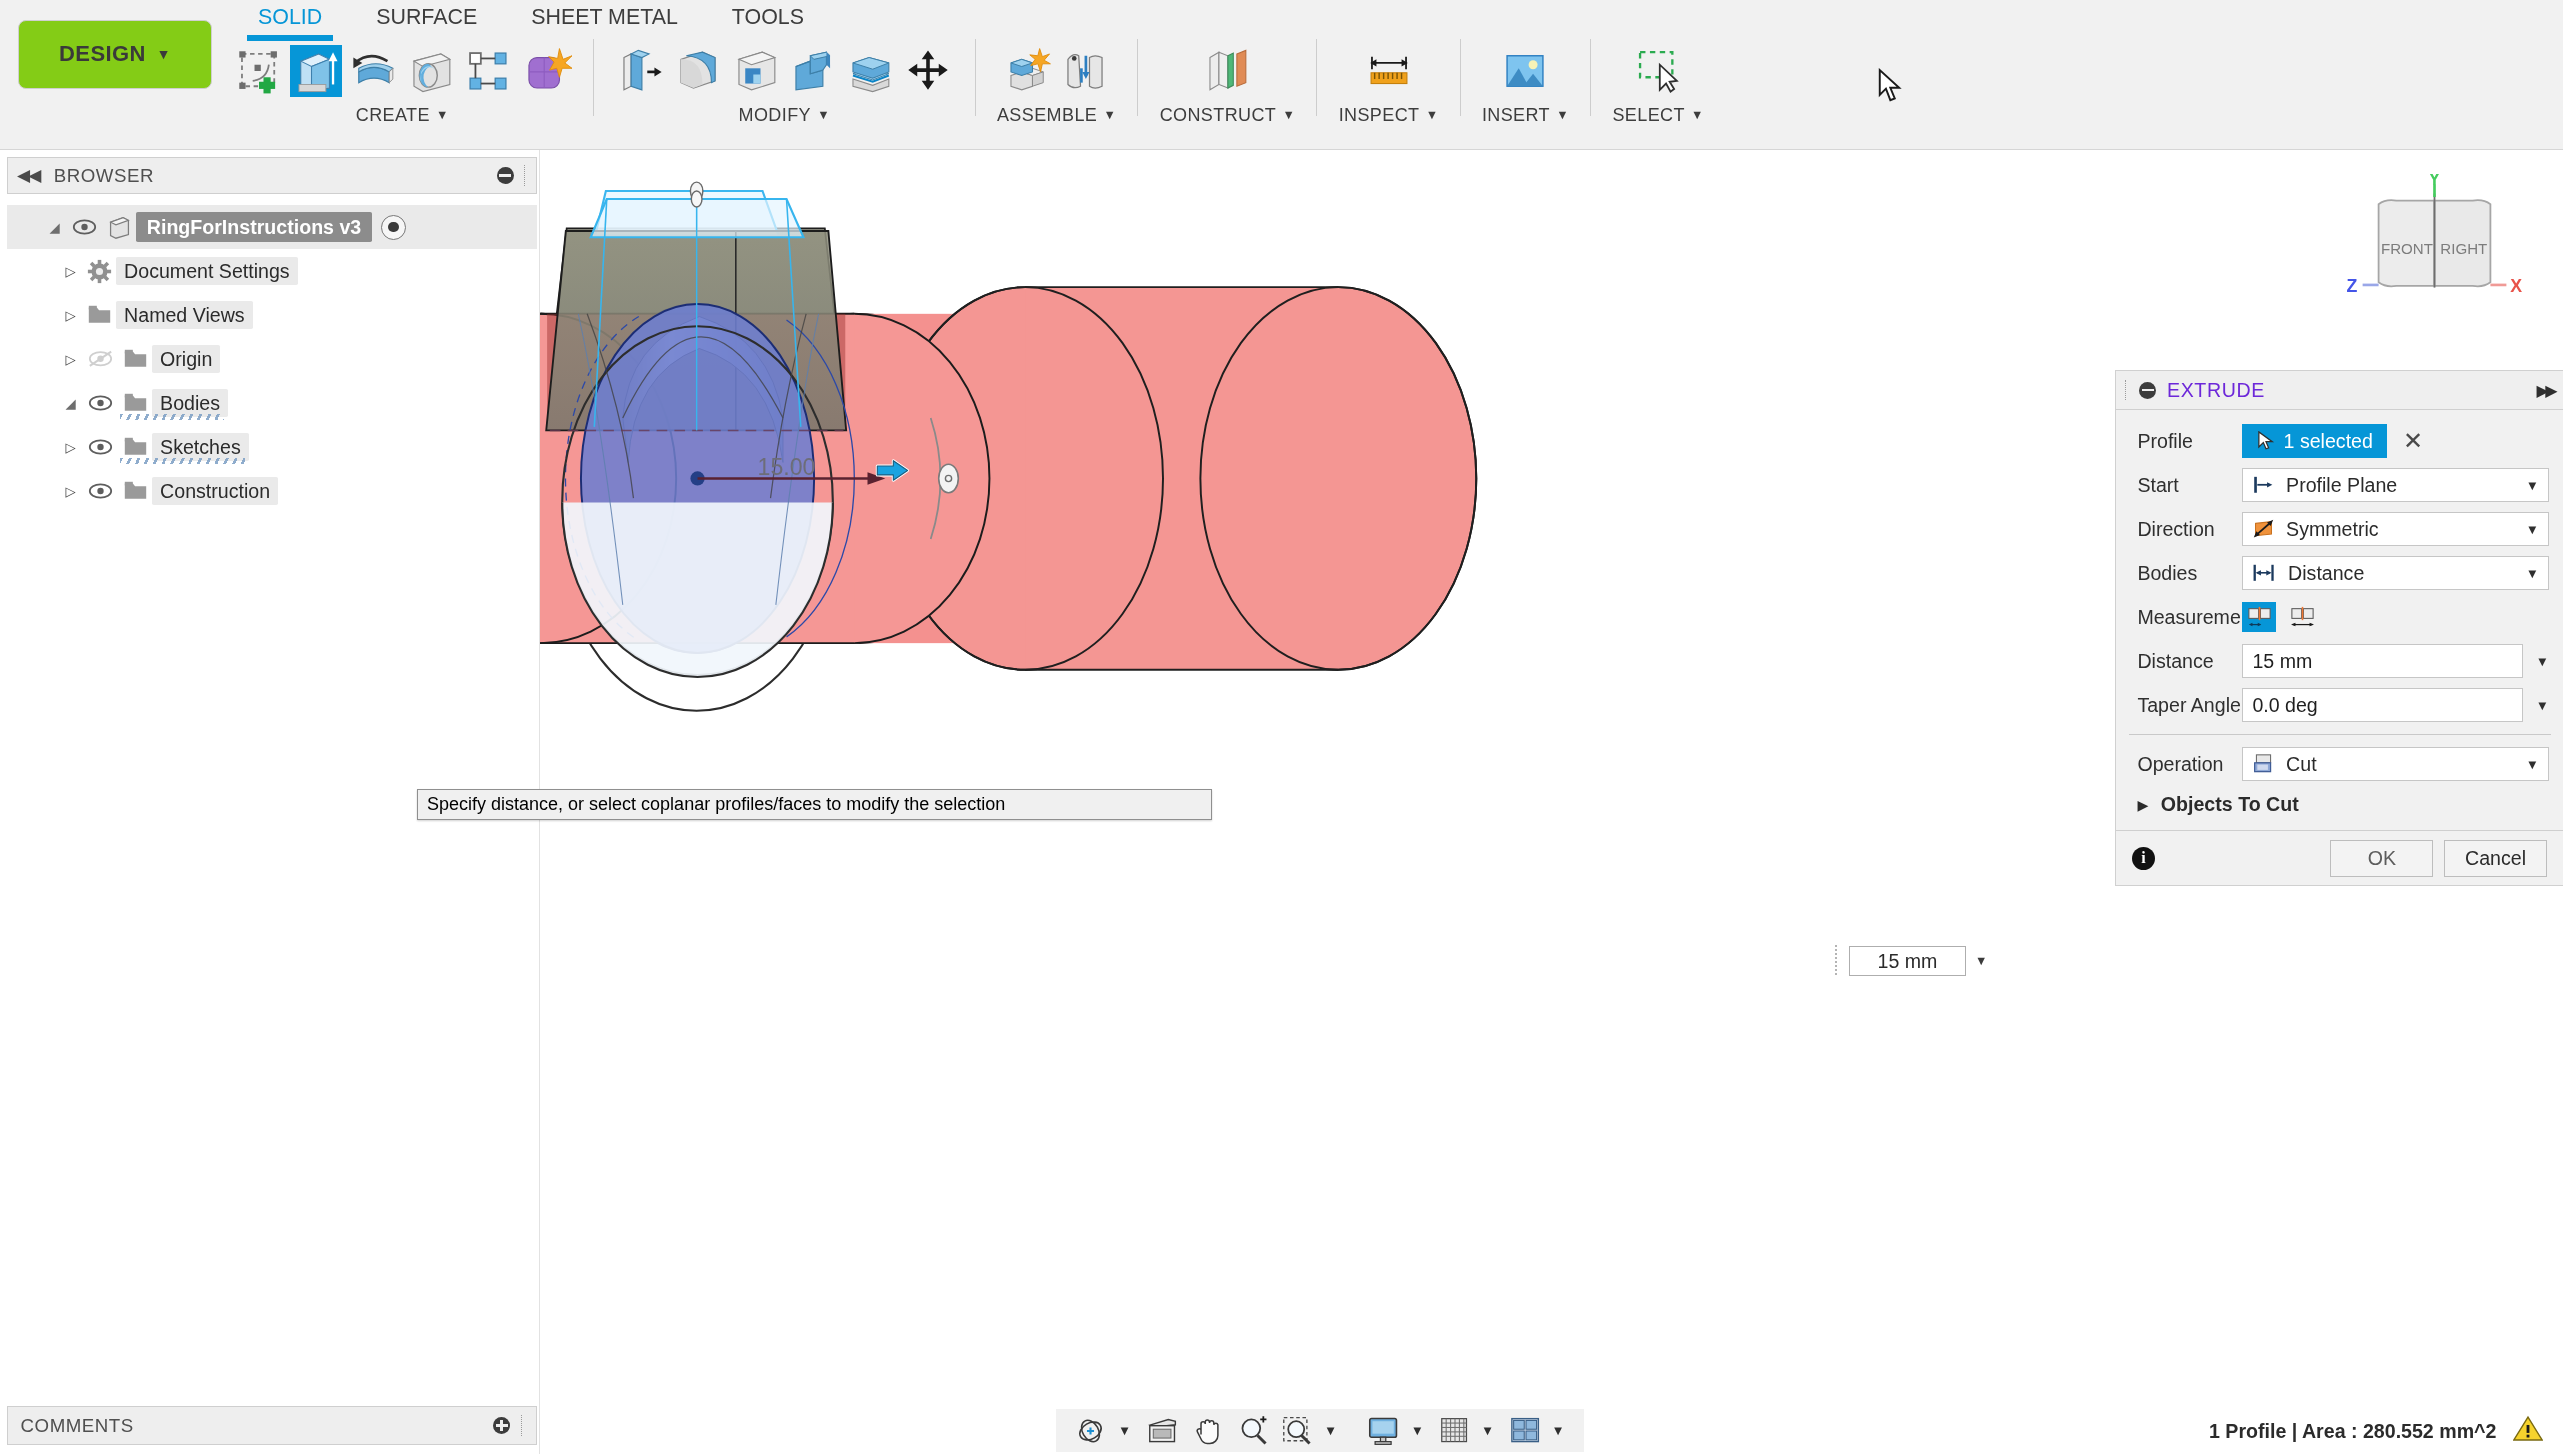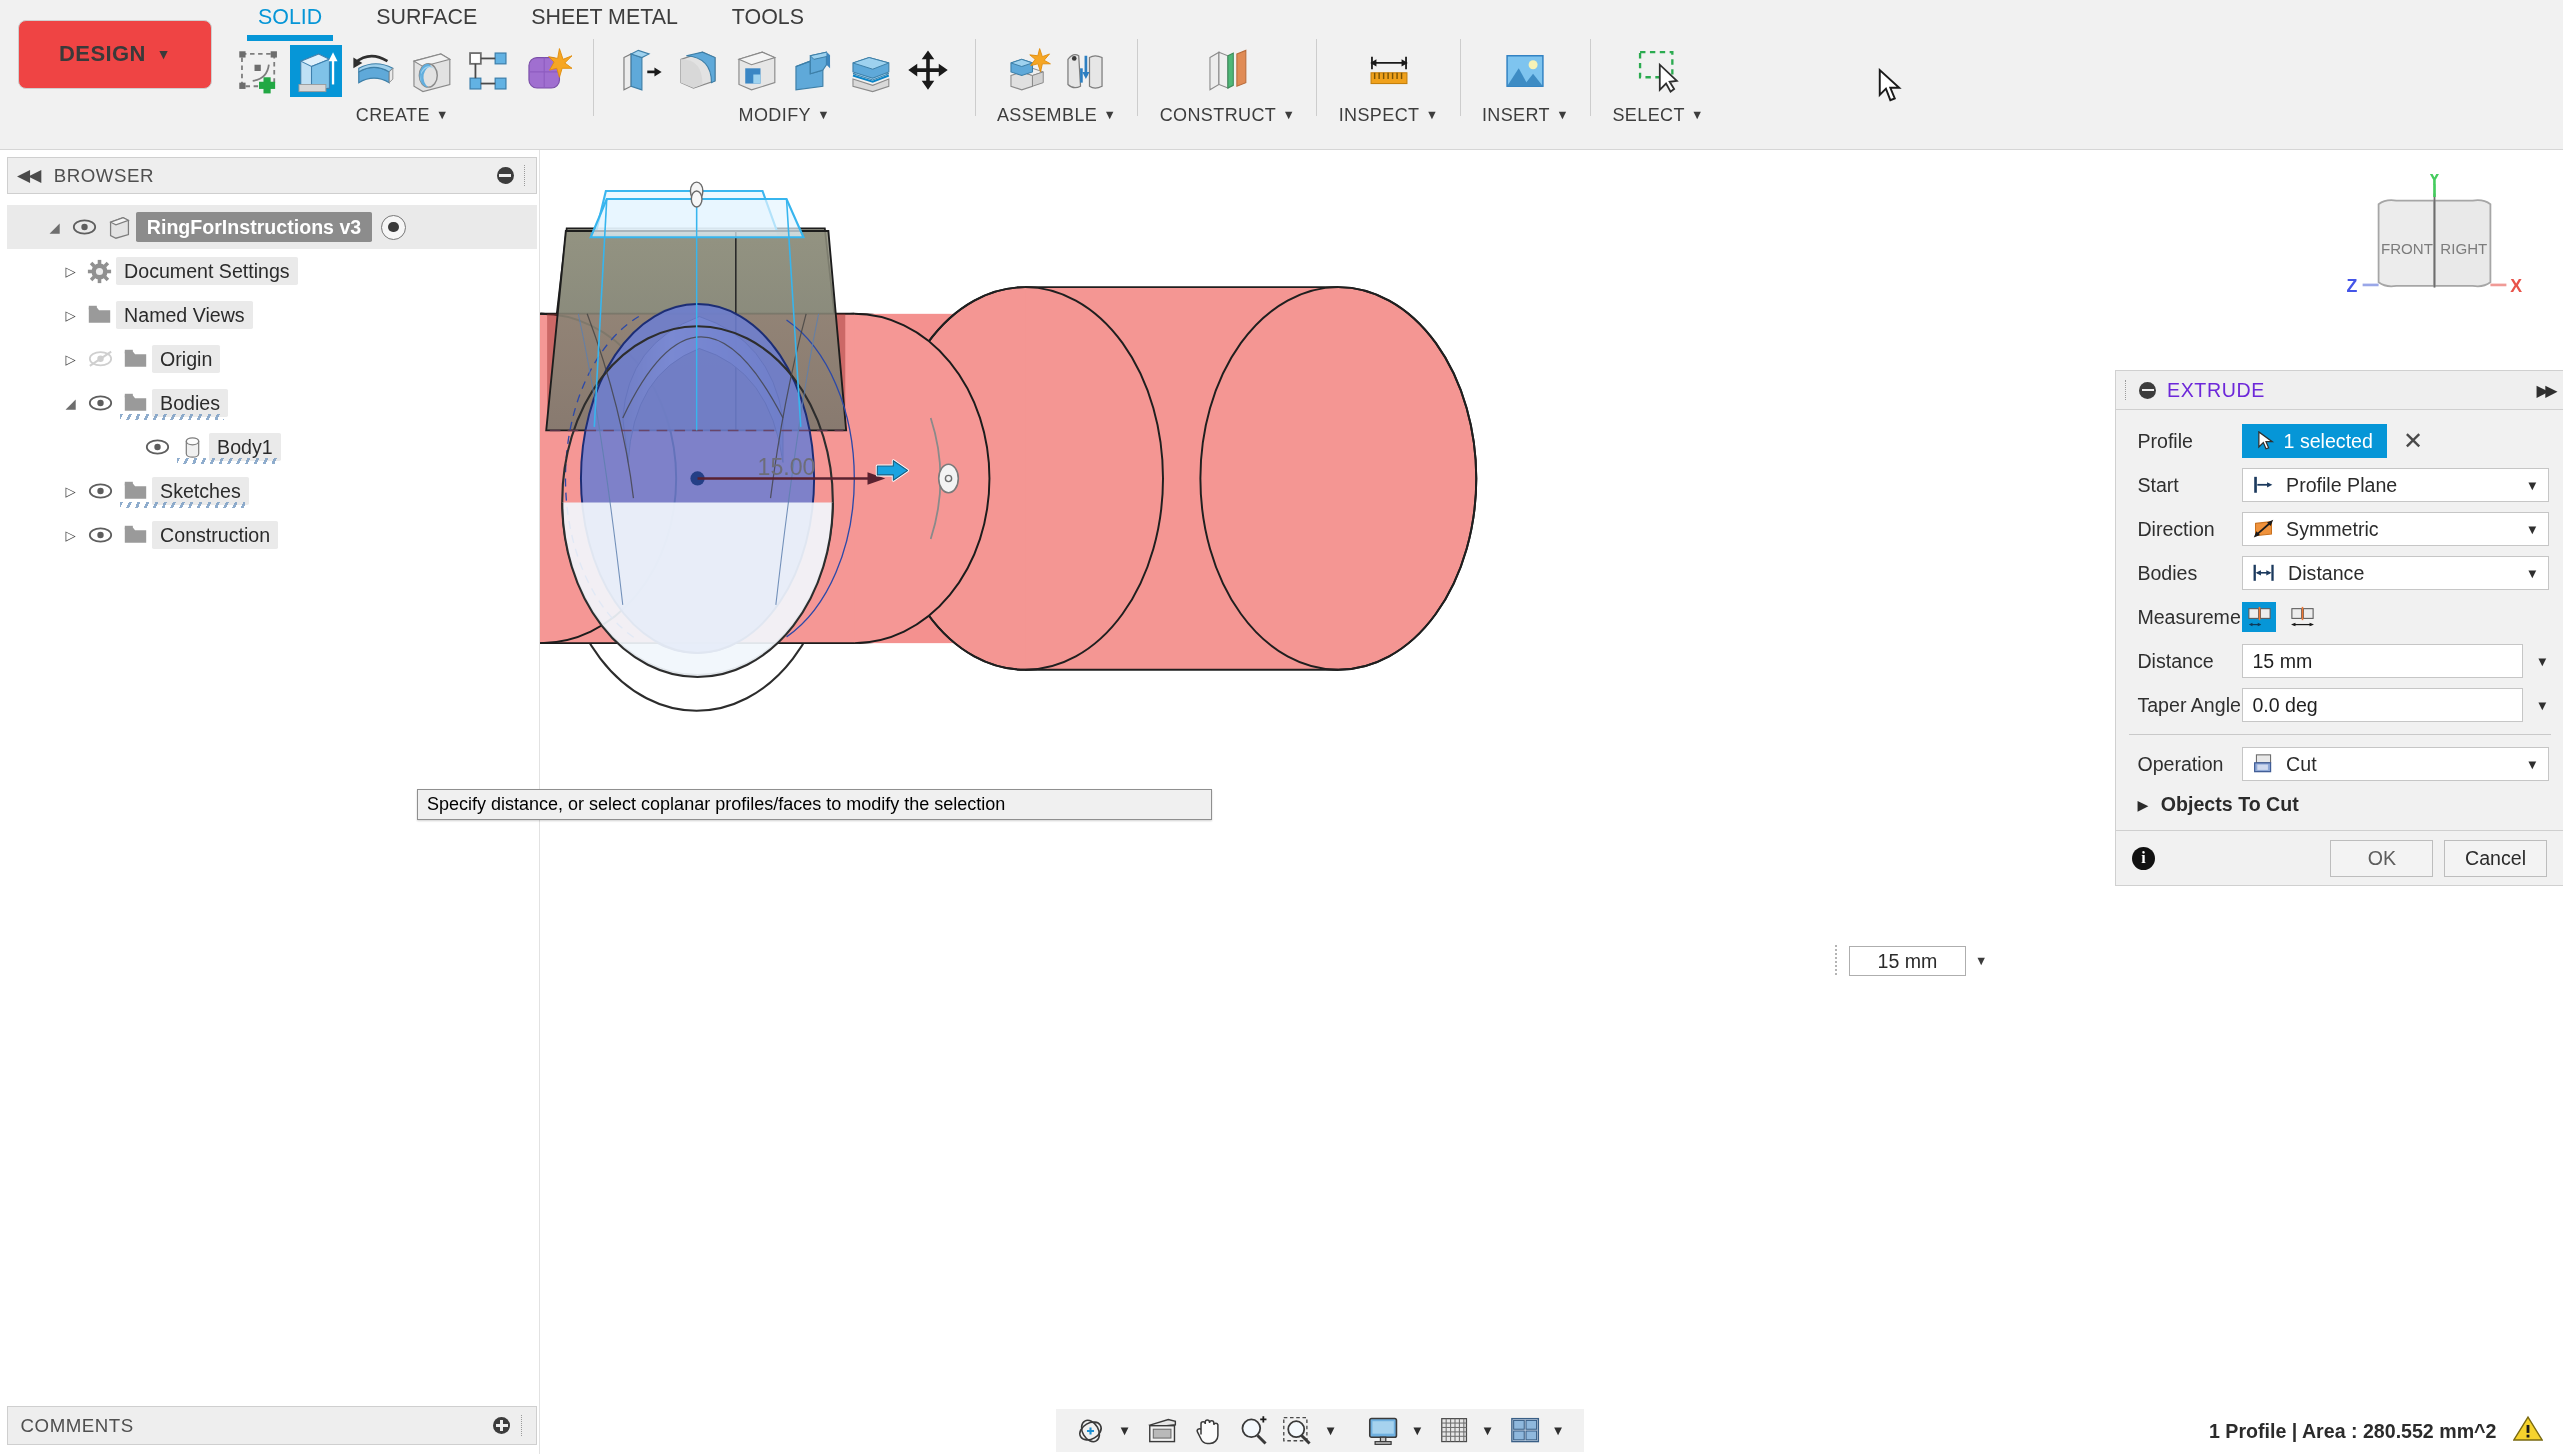--- a/index.html
+++ b/index.html
@@ -11,21 +11,21 @@
   }
   #app { position: relative; width: 2563px; height: 1454px; background:#fff; }
 
   
   .ribbon {
     position:absolute; left:0; top:0; width:2563px; height:150px;
     background:#f1f1f1; border-bottom:0.9px solid #d6d6d6;
   }
   .design-btn {
     position:absolute; left:18px; top:19.6px; width:194px; height:69px;
-    border:0.9px solid #cfcfcf; border-radius:8px; background:#ef4444;
+    border:0.9px solid #cfcfcf; border-radius:8px; background:#84cc16;
     display:flex; align-items:center; justify-content:center;
     font-size:22px; font-weight:bold; color:#3a3a3a; letter-spacing:0.4px;
   }
   .design-btn .caret { margin-left:10.7px; font-size:14.2px; }
 
   .tabbar { position:absolute; left:231px; top:3.6px; height:30px; display:flex; gap:0; }
   .tab {
     font-size:21.4px; color:#3d3d3d; padding:0 27px; line-height:27px;
     position:relative; white-space:nowrap;
   }
@@ -547,35 +547,20 @@
       </span>
       <span class="ficon">
         <svg width="25" height="21.4" viewBox="0 0 28 24">
             <path d="M2 4 h9 l2.5 3 H26 v14 H2 Z" fill="#9a9a9a"></path>
             <rect x="2" y="2" width="9" height="4" fill="#9a9a9a"></rect>
           </svg>
       </span>
       <span class="tlabel sq-underline">Bodies</span>
     </div>
 
-    <div class="trow" style="padding-left:132px;">
-      <span class="eye">
-        <svg width="25" height="18" viewBox="0 0 28 20">
-            <ellipse cx="14" cy="10" rx="12" ry="7.5" fill="none" stroke="#5e5e5e" stroke-width="2"></ellipse>
-            <circle cx="14" cy="10" r="3.6" fill="#5e5e5e"></circle>
-          </svg>
-      </span>
-      <span class="ficon">
-        <svg width="25" height="23" viewBox="0 0 28 26">
-            <path d="M7 6 h14 v14 a7 4 0 0 1 -14 0 Z" fill="#f0f0f0" stroke="#7d7d7d" stroke-width="1.4"></path>
-            <ellipse cx="14" cy="6" rx="7" ry="4" fill="#fcfcfc" stroke="#7d7d7d" stroke-width="1.4"></ellipse>
-          </svg>
-      </span>
-      <span class="tlabel sq-underline">Body1</span>
-    </div>
 
     <div class="trow" style="padding-left:52px;">
       <span class="arrow">▷</span>
       <span class="eye">
         <svg width="25" height="18" viewBox="0 0 28 20">
             <ellipse cx="14" cy="10" rx="12" ry="7.5" fill="none" stroke="#5e5e5e" stroke-width="2"></ellipse>
             <circle cx="14" cy="10" r="3.6" fill="#5e5e5e"></circle>
           </svg>
       </span>
       <span class="ficon">

